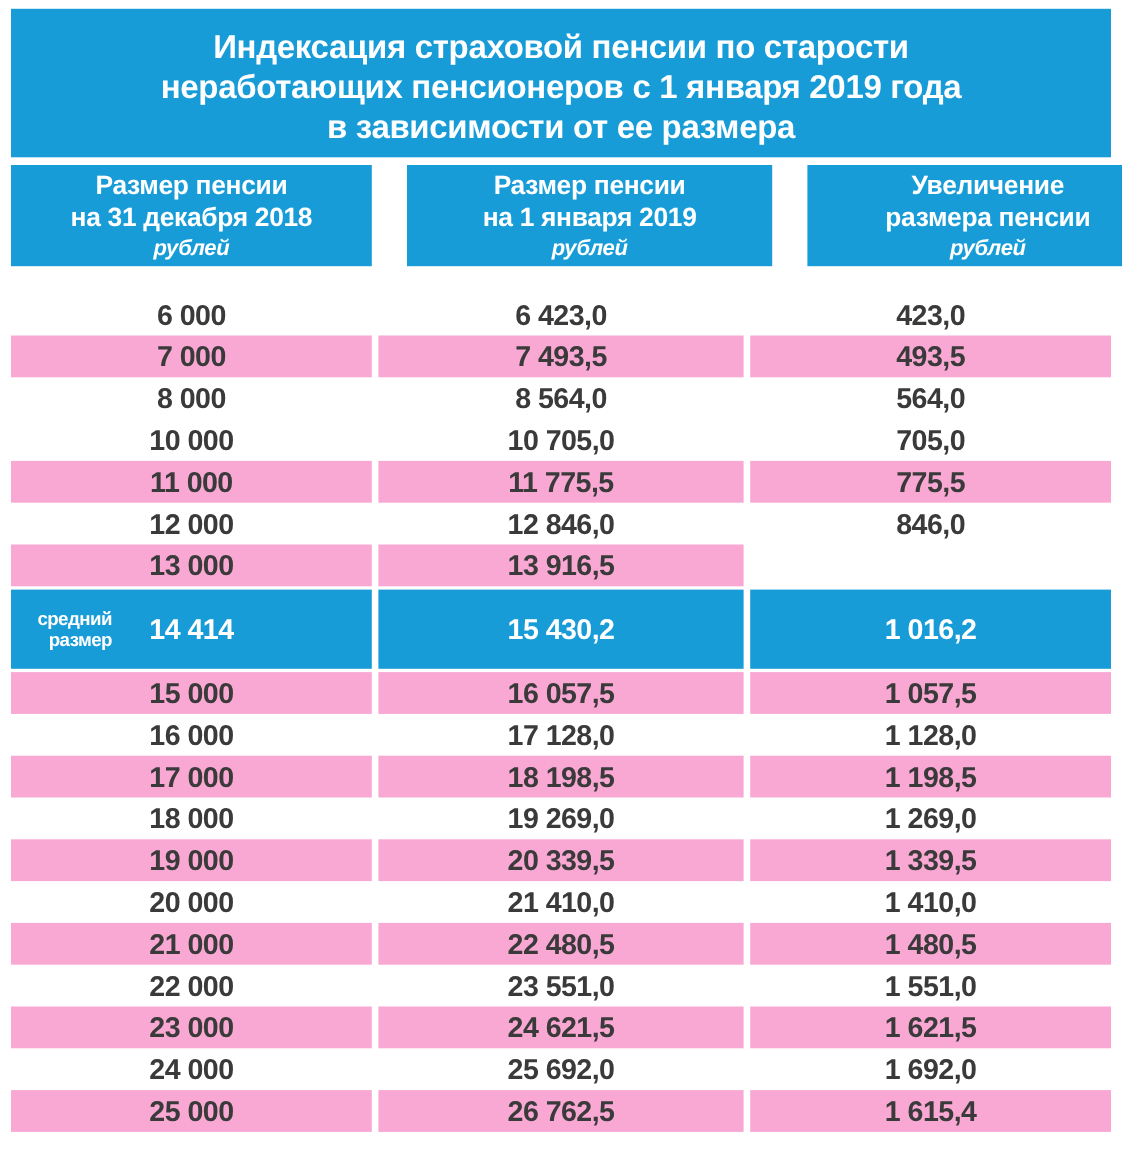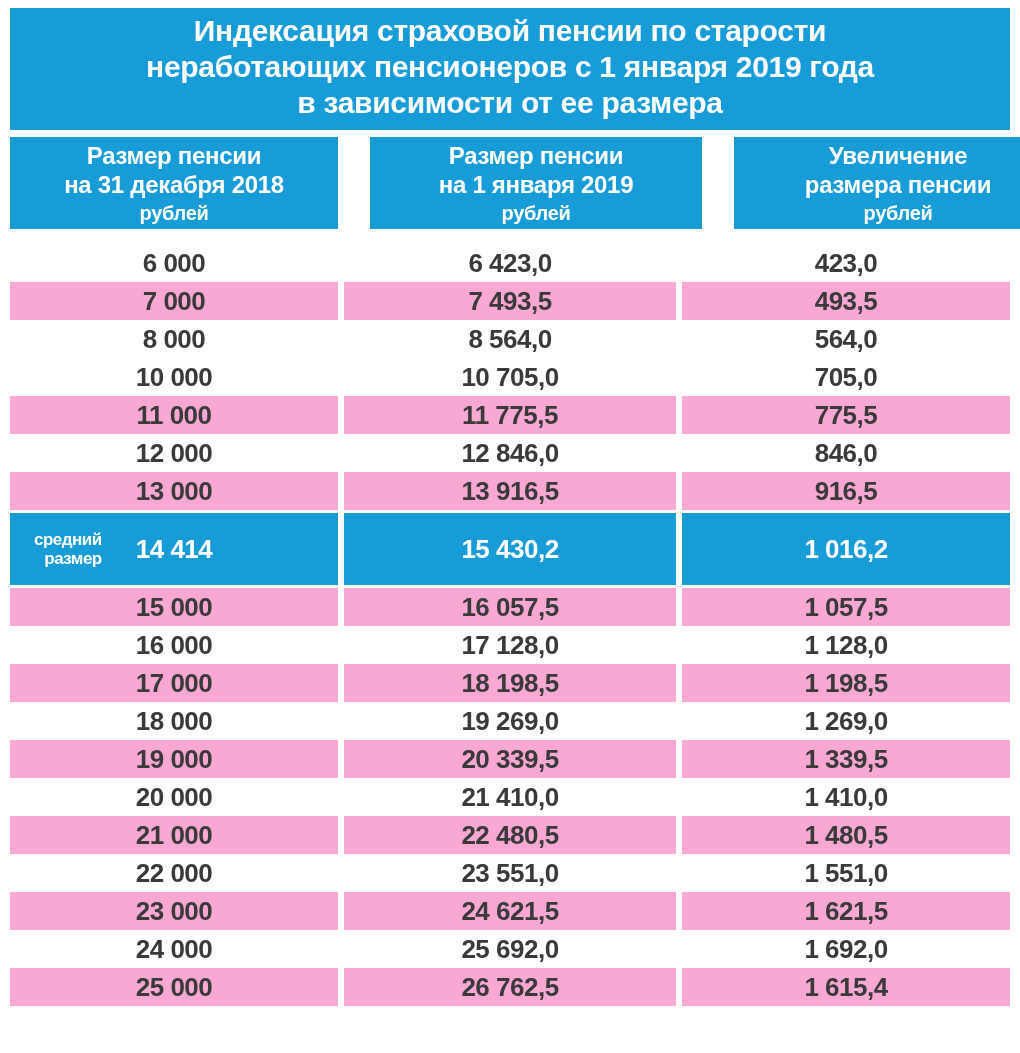--- a/index.html
+++ b/index.html
@@ -11,47 +11,48 @@
   }
   .wrap { padding:8px 10px 0 10px; }
 
   .title-block {
     background:#189CD8;
     color:#ffffff;
     text-align:center;
     font-weight:bold;
     font-size:30px;
     line-height:1.2;
-    padding:5px 8px 9px 8px;
+    padding:18px 8px 9px 8px;
     margin-bottom:7px;
     letter-spacing:-0.3px;
   }
 
   .grid3 {
     display:grid;
     grid-template-columns:328px 332px 328px;
     column-gap:6px;
   }
 
-  .head-row { margin-bottom:15px;gap:32px; }
+  .head-row { margin-bottom:25px;gap:32px; }
   .head-cell {
     background:#189CD8;
     color:#ffffff;
     height:92px;
     display:flex;
     flex-direction:column;
     align-items:center;
     justify-content:center;
     font-weight:bold;
     font-size:24px;
     line-height:1.22;
     text-align:center;
     letter-spacing:-0.3px;
   }
   .head-cell .unit {
+    font-style:italic;
     font-size:20px;
     font-weight:bold;
     margin-top:1px;
   }
 
   .row { height:38px; }
   .row .cell {
     display:flex;
     align-items:center;
     justify-content:center;
@@ -134,21 +135,20 @@
       <div class="cell">775,5</div>
     </div>
       <div class="grid3 row">
       <div class="cell">12 000</div>
       <div class="cell">12 846,0</div>
       <div class="cell">846,0</div>
     </div>
       <div class="grid3 row stripe">
       <div class="cell">13 000</div>
       <div class="cell">13 916,5</div>
-      <div class="cell">916,5</div>
     </div>
       <div class="grid3 row highlight">
       <div class="cell">14 414<div class="avg-label">средний
 размер</div></div>
       <div class="cell">15 430,2</div>
       <div class="cell">1 016,2</div>
     </div>
       <div class="grid3 row stripe">
       <div class="cell">15 000</div>
       <div class="cell">16 057,5</div>

